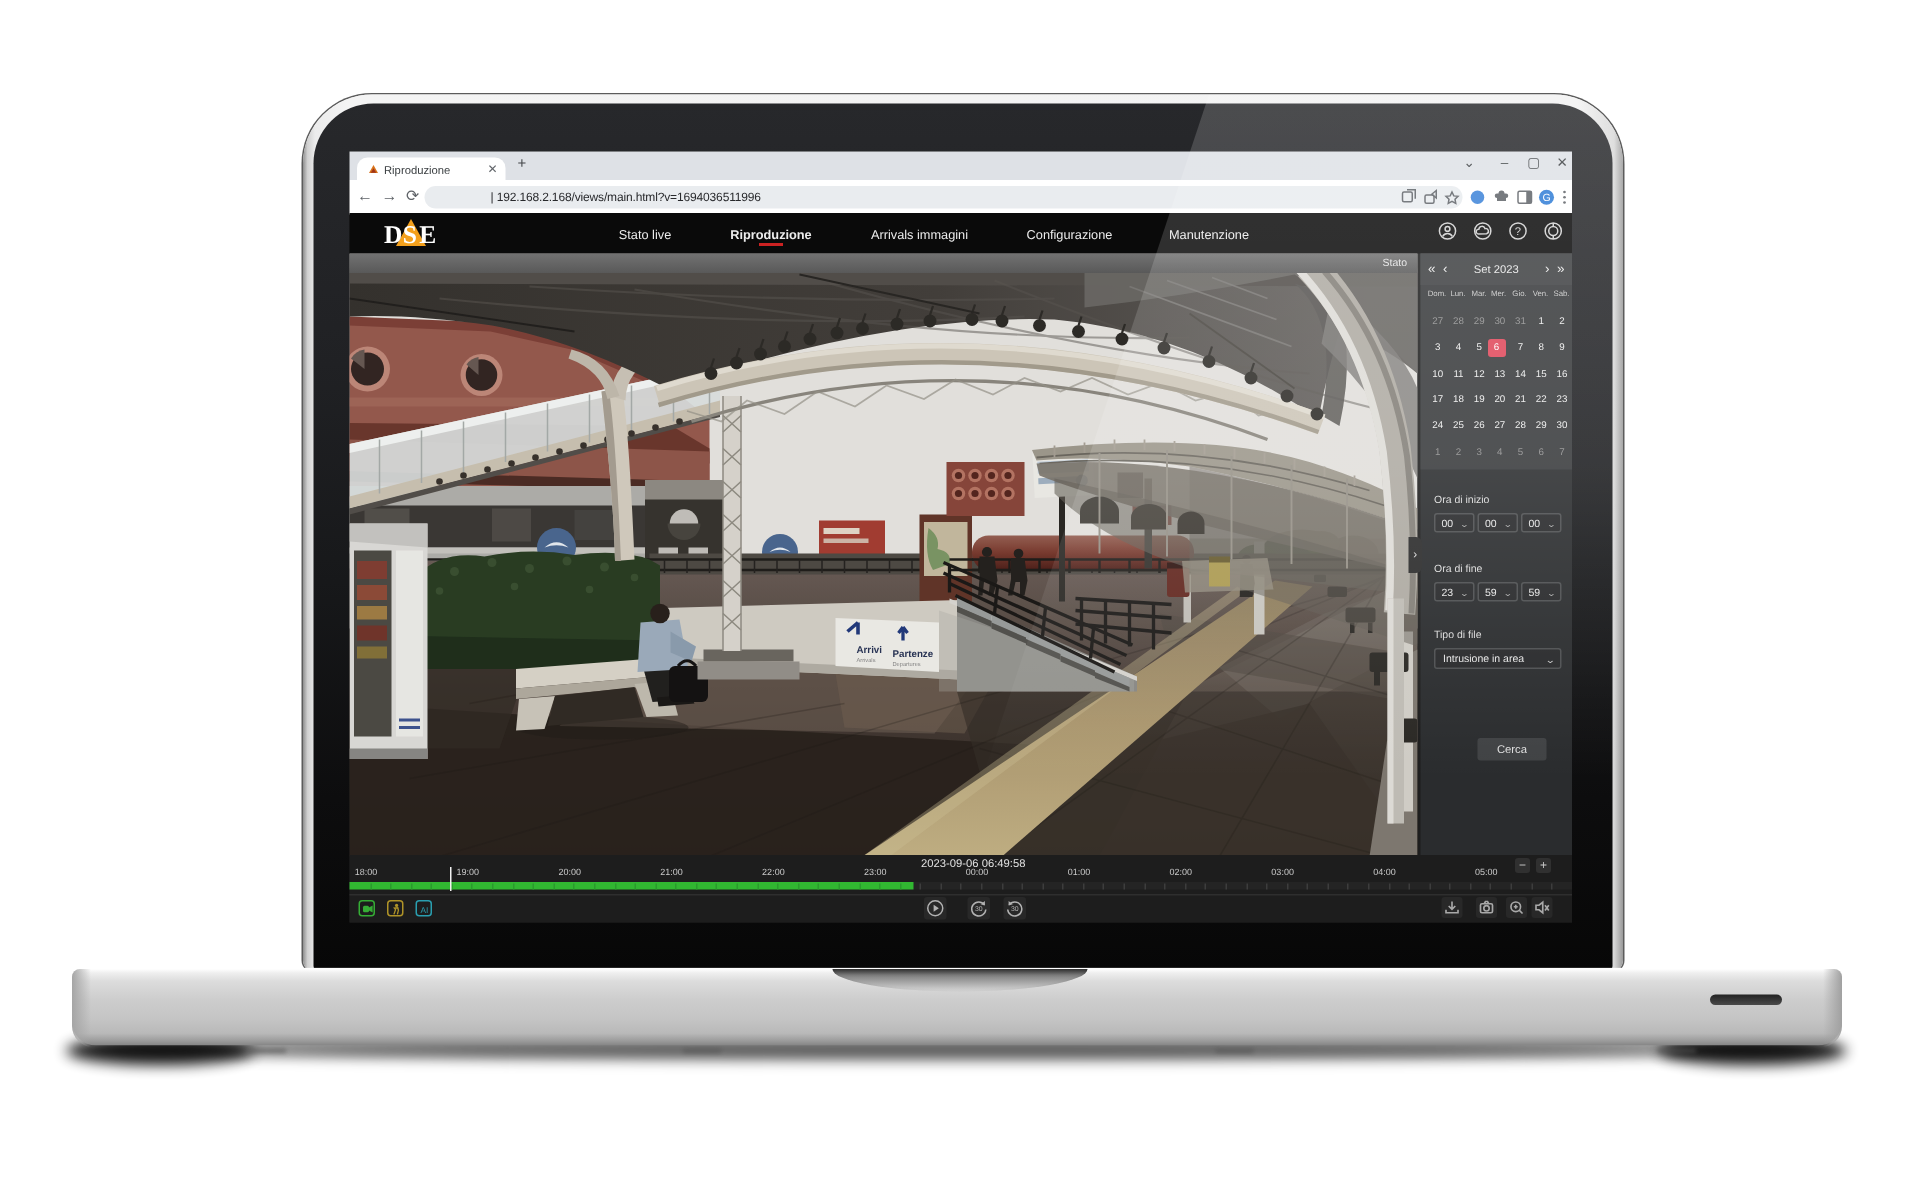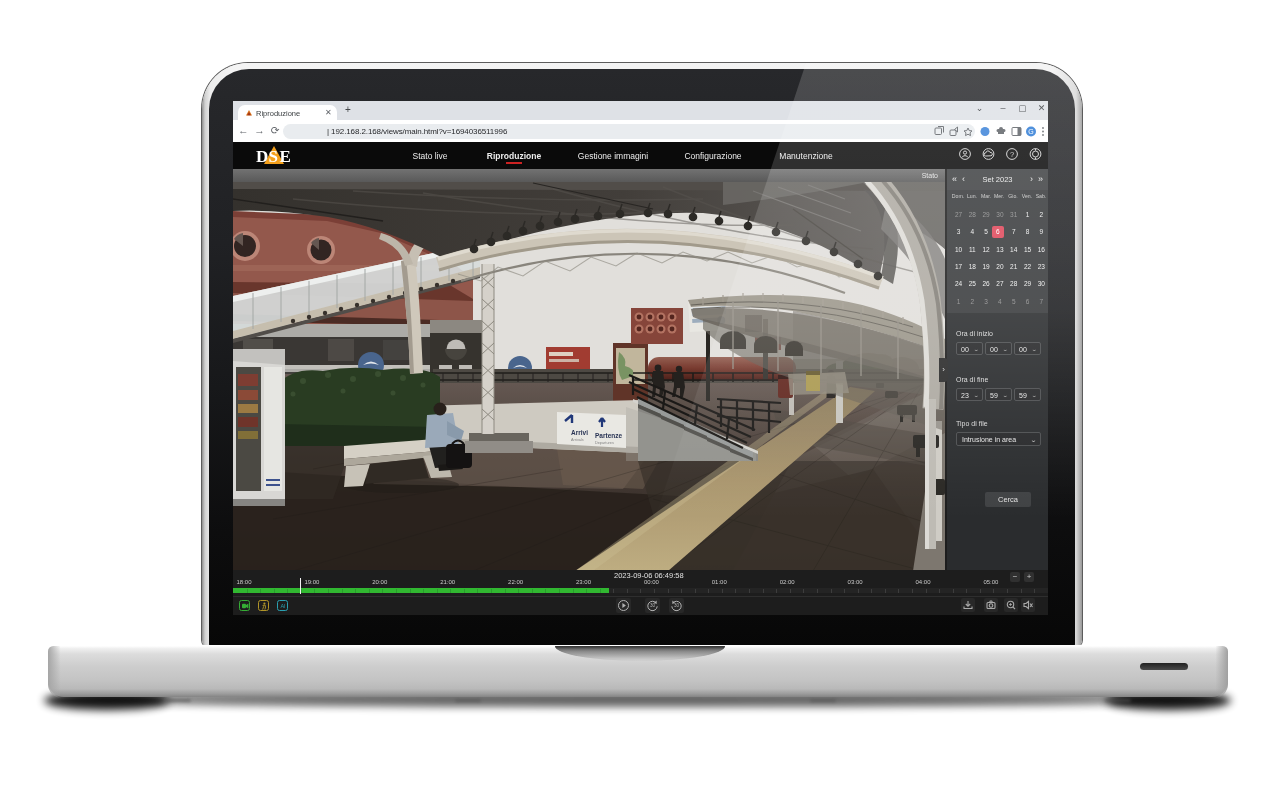--- a/index.html
+++ b/index.html
@@ -133,21 +133,21 @@
   </div>
   <div id="apphdr">
     <svg id="logo" viewBox="0 0 42 21">
       <polygon points="21,1 31,19 11,19" fill="#f4a01c"></polygon>
       <text x="3" y="17" font-family="Liberation Serif,serif" font-weight="bold" font-size="17" fill="#fff">D</text>
       <text x="15.5" y="17" font-family="Liberation Serif,serif" font-weight="bold" font-size="17" fill="#fff">S</text>
       <text x="26.5" y="17" font-family="Liberation Serif,serif" font-weight="bold" font-size="17" fill="#fff">E</text>
     </svg>
     <span class="nav" style="left:197px;transform:translateX(-50%)">Stato live</span>
     <span class="nav" style="left:281px;transform:translateX(-50%);font-weight:bold">Riproduzione</span>
-    <span class="nav" style="left:380px;transform:translateX(-50%)">Gestione immagini</span>
+    <span class="nav" style="left:380px;transform:translateX(-50%)">Arrivals immagini</span>
     <span class="nav" style="left:480px;transform:translateX(-50%)">Configurazione</span>
     <span class="nav" style="left:573px;transform:translateX(-50%)">Manutenzione</span>
     <div style="position:absolute;left:272.5px;top:19.5px;width:16px;height:2.2px;background:#cc2222"></div>
     <svg id="hdric" viewBox="0 0 90 14" fill="none" stroke="#d0d0d0" stroke-width="1">
       <circle cx="7" cy="7" r="5.4"></circle>
         <circle cx="7" cy="5.6" r="1.6"></circle>
         <path d="M3.8 10.6 a3.6 3.6 0 0 1 6.4 0"></path>
       <circle cx="30.5" cy="7" r="5.4"></circle>
         <path d="M27.6 9 a1.6 1.6 0 0 1 .3 -3.2 a2.1 2.1 0 0 1 4.1 -.4 a1.7 1.7 0 0 1 1 3.4 z"></path>
       <circle cx="54" cy="7" r="5.4"></circle>

